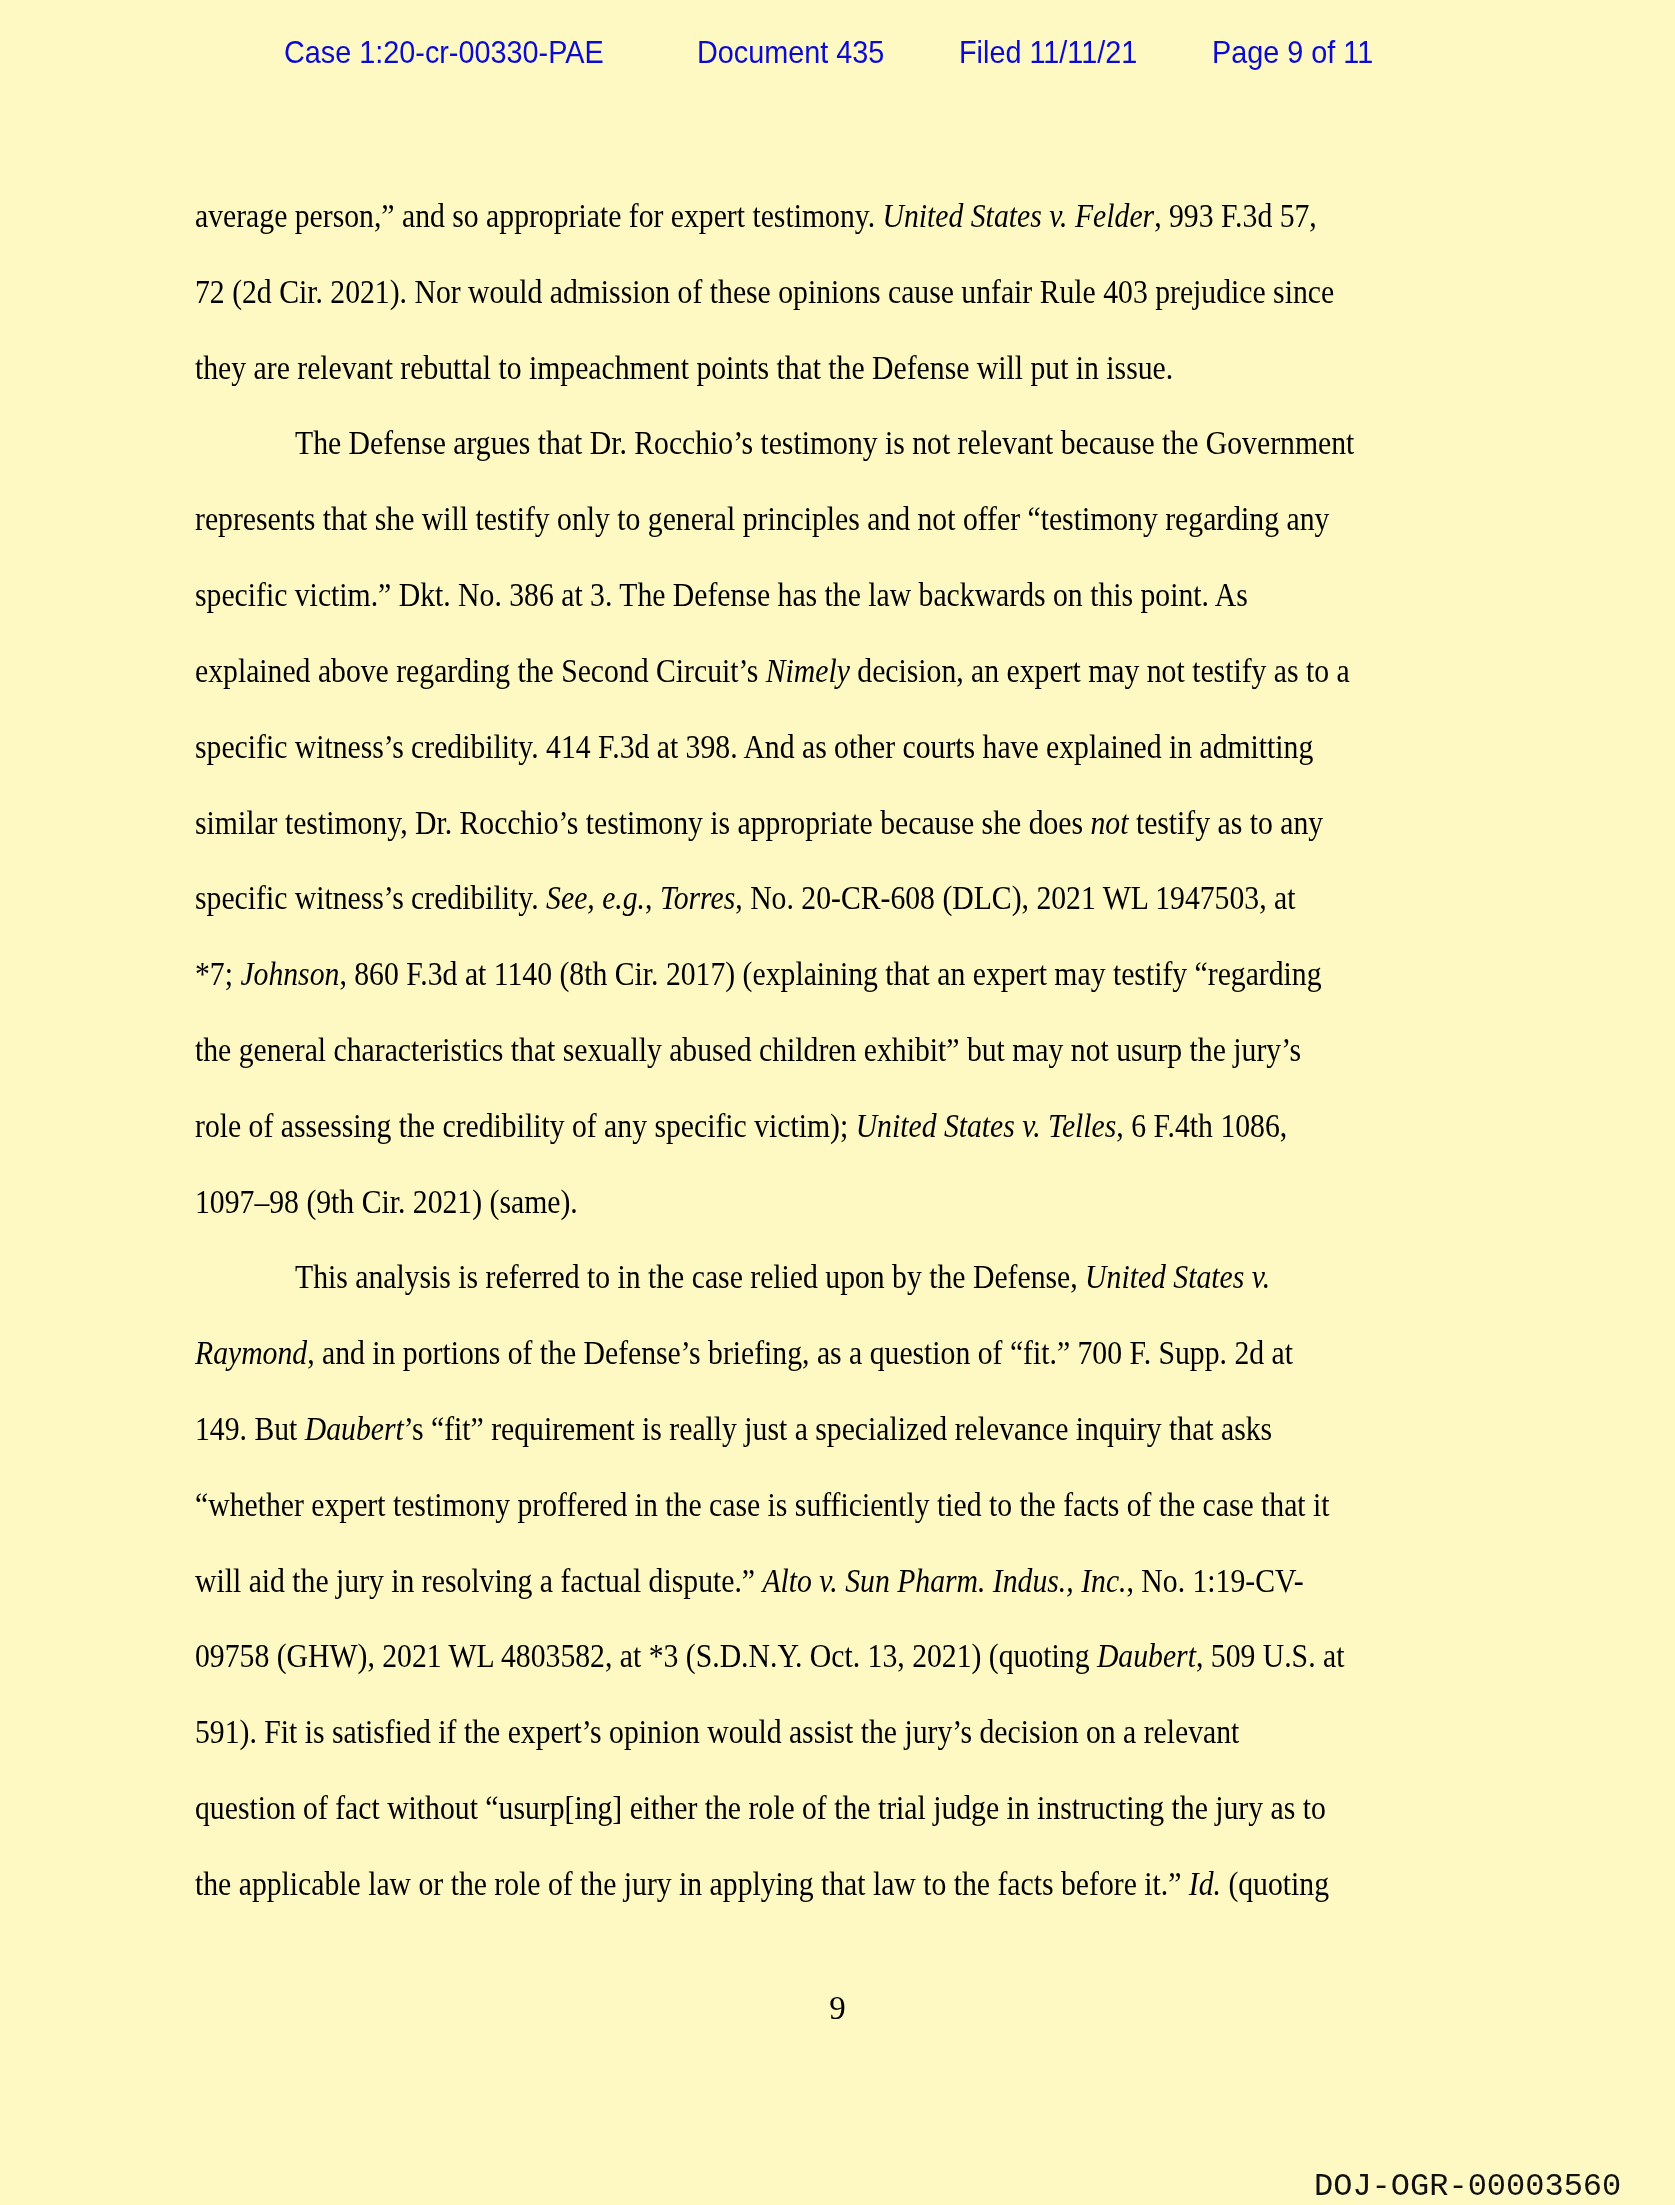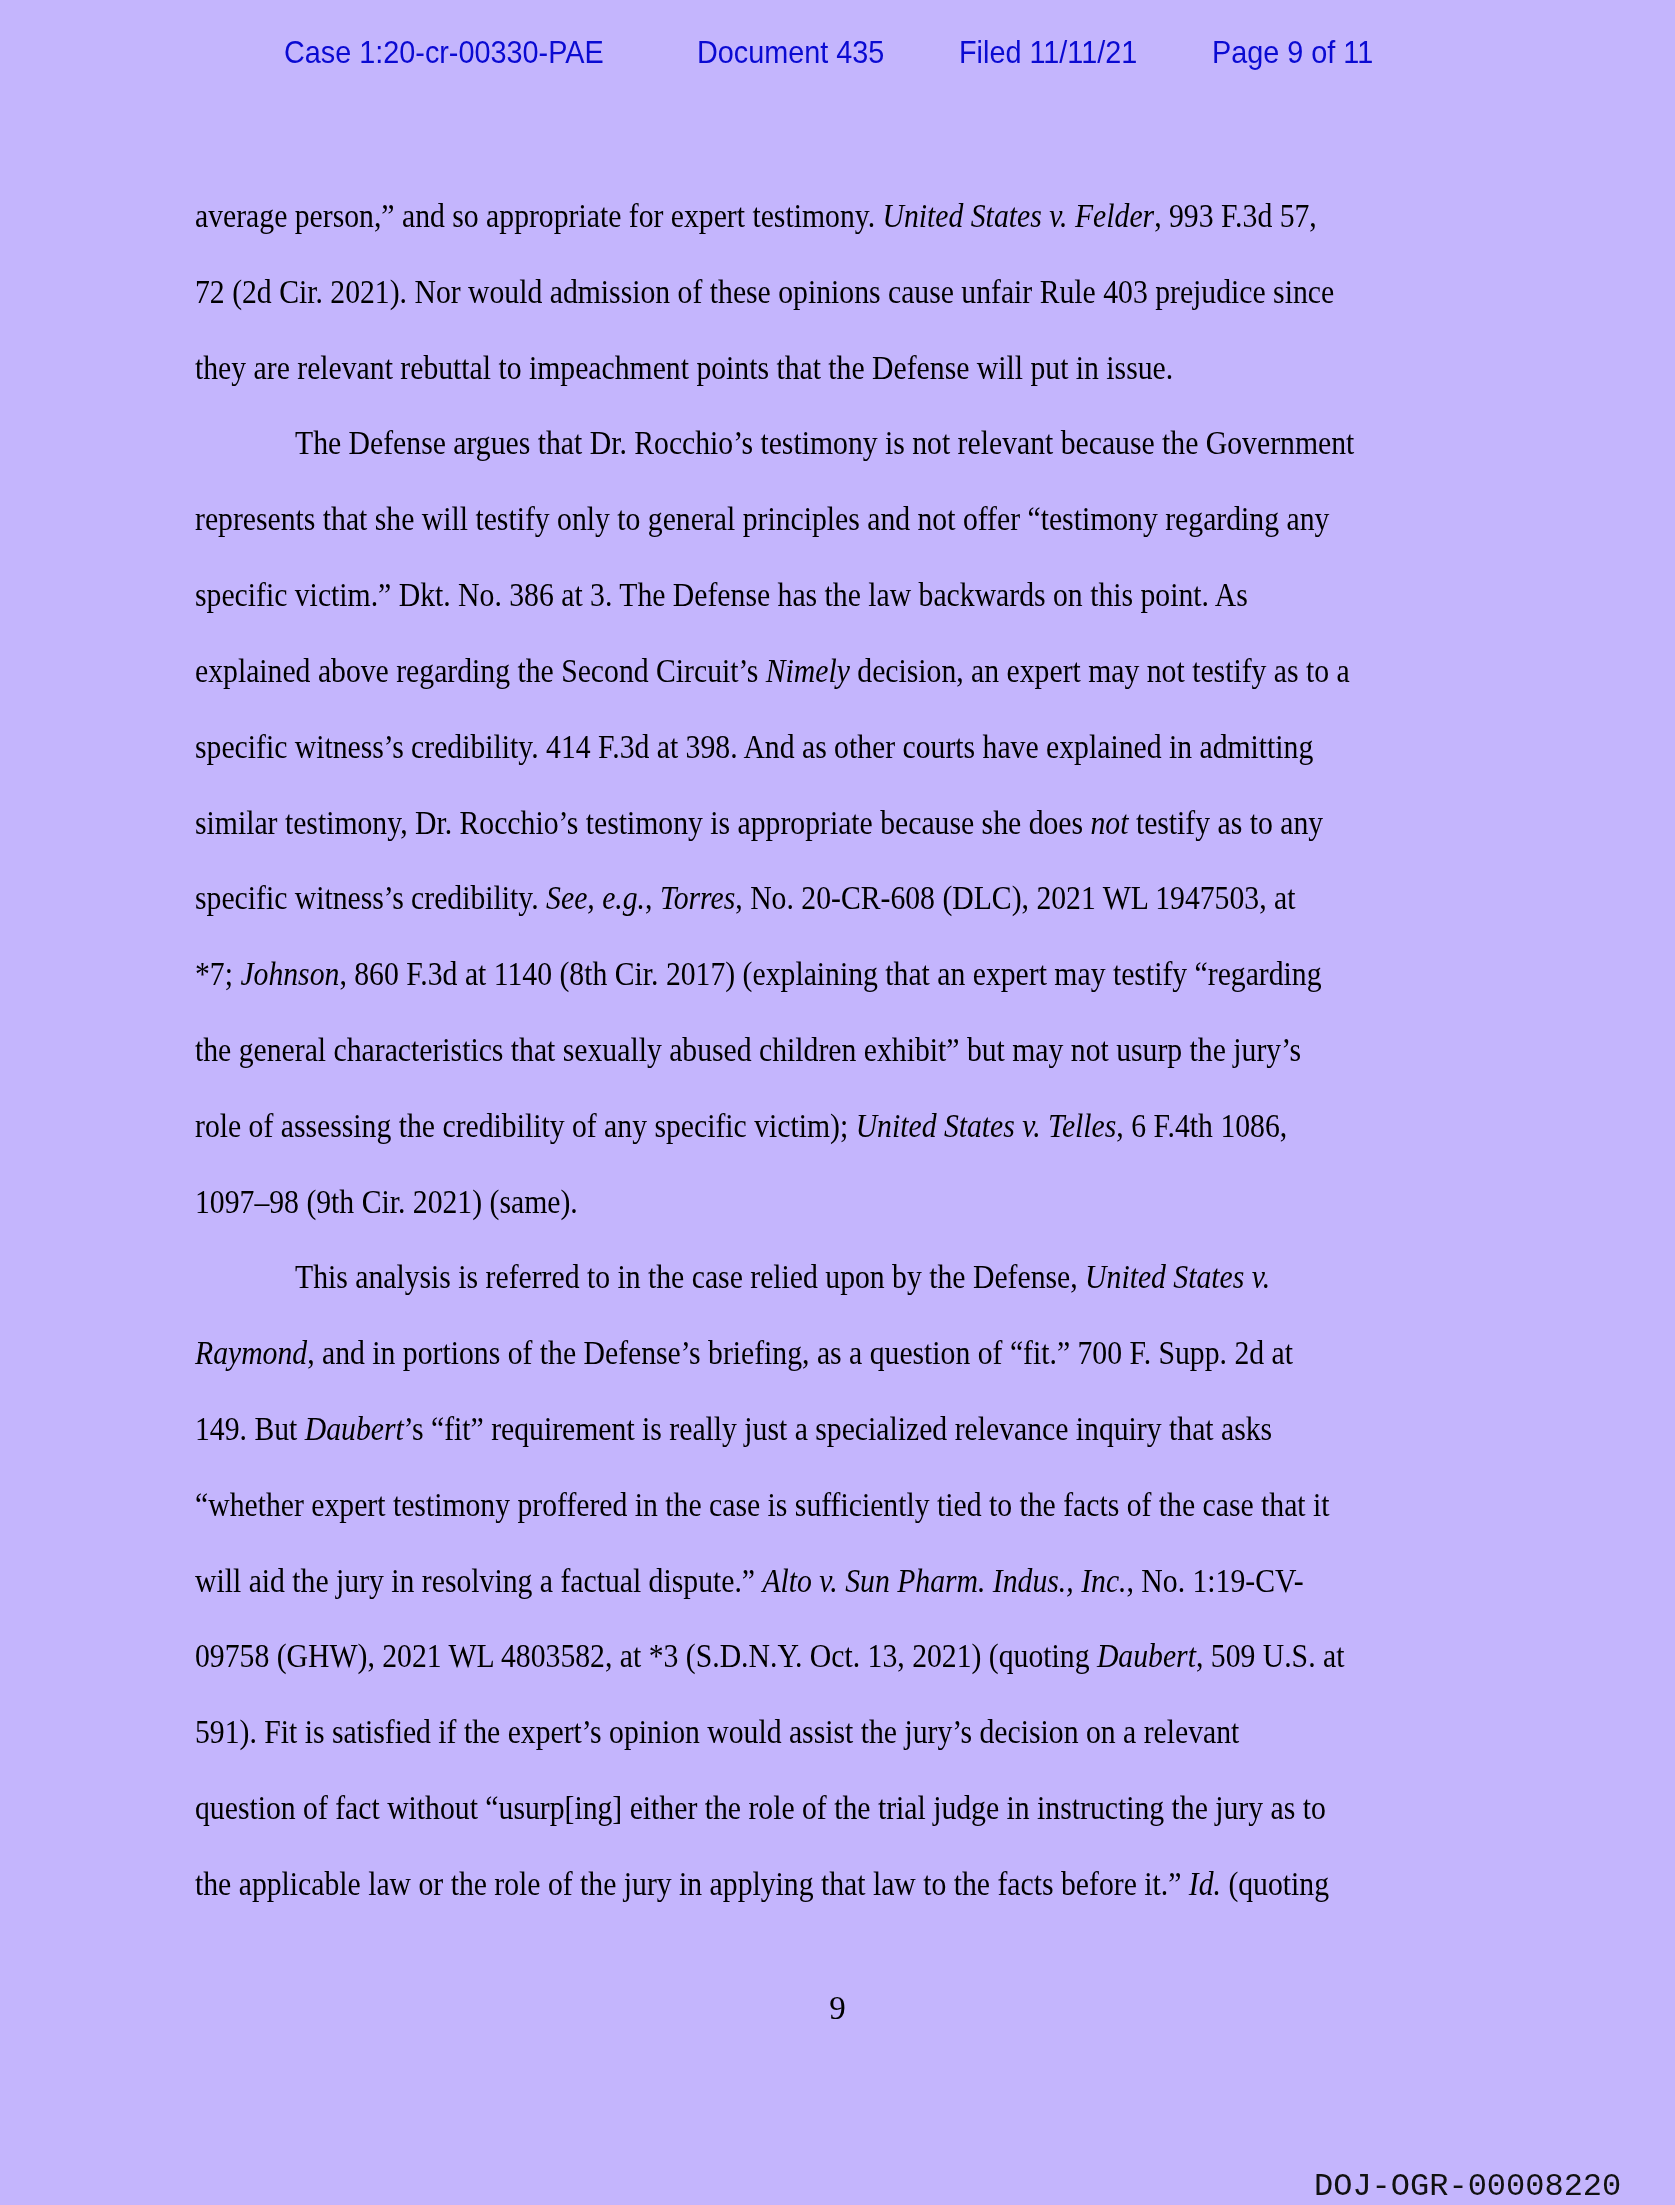--- a/index.html
+++ b/index.html
@@ -1,17 +1,17 @@
 <!DOCTYPE html>
 <html style="font-size:10.5px"><head>
 <meta charset="utf-8">
 <style>
   html, body { margin: 0; padding: 0; background: #ffffff; }
   body { width: 1675px; height: 2205px; position: relative; overflow: hidden; }
-  .page { position: absolute; left: 0; top: 0; width: 1675px; height: 2205px; background: #c4b5fd; }
+  .page { position: absolute; left: 0; top: 0; width: 1675px; height: 2205px; background: #fef9c3; }
 
   .ecf-header {
     position: absolute; top: 34px; left: 284px; height: 33px;
     font-family: "Liberation Sans", sans-serif; font-size: 32px; color: #0a0ad2;
     white-space: nowrap;
   }
   .ecf-header span { position: absolute; top: 0; display: inline-block; transform-origin: left top; transform: scaleX(0.9); }
   .ecf-case { left: 0; }
   .ecf-doc { left: 413px; }
   .ecf-filed { left: 675px; }
@@ -70,16 +70,16 @@
       <div class="line" style="top: 1410px; transform: scaleX(0.9);"><span>149.  But </span><i>Daubert</i><span>’s “fit” requirement is really just a specialized relevance inquiry that asks</span></div>
       <div class="line" style="top: 1486px; transform: scaleX(0.9);"><span>“whether expert testimony proffered in the case is sufficiently tied to the facts of the case that it</span></div>
       <div class="line" style="top: 1562px; transform: scaleX(0.9);"><span>will aid the jury in resolving a factual dispute.”  </span><i>Alto v. Sun Pharm. Indus., Inc.</i><span>, No. 1:19-CV-</span></div>
       <div class="line" style="top: 1637px; transform: scaleX(0.9);"><span>09758 (GHW), 2021 WL 4803582, at *3 (S.D.N.Y. Oct. 13, 2021) (quoting </span><i>Daubert</i><span>, 509 U.S. at</span></div>
       <div class="line" style="top: 1713px; transform: scaleX(0.9);"><span>591).  Fit is satisfied if the expert’s opinion would assist the jury’s decision on a relevant</span></div>
       <div class="line" style="top: 1789px; transform: scaleX(0.9);"><span>question of fact without “usurp[ing] either the role of the trial judge in instructing the jury as to</span></div>
       <div class="line" style="top: 1865px; transform: scaleX(0.9);"><span>the applicable law or the role of the jury in applying that law to the facts before it.”  </span><i>Id.</i><span> (quoting</span></div>
     </div>
 
   <div class="page-number">9</div>
-  <div class="bates">DOJ-OGR-00008220</div>
+  <div class="bates">DOJ-OGR-00003560</div>
 
 </div>
 
 
 </body></html>

